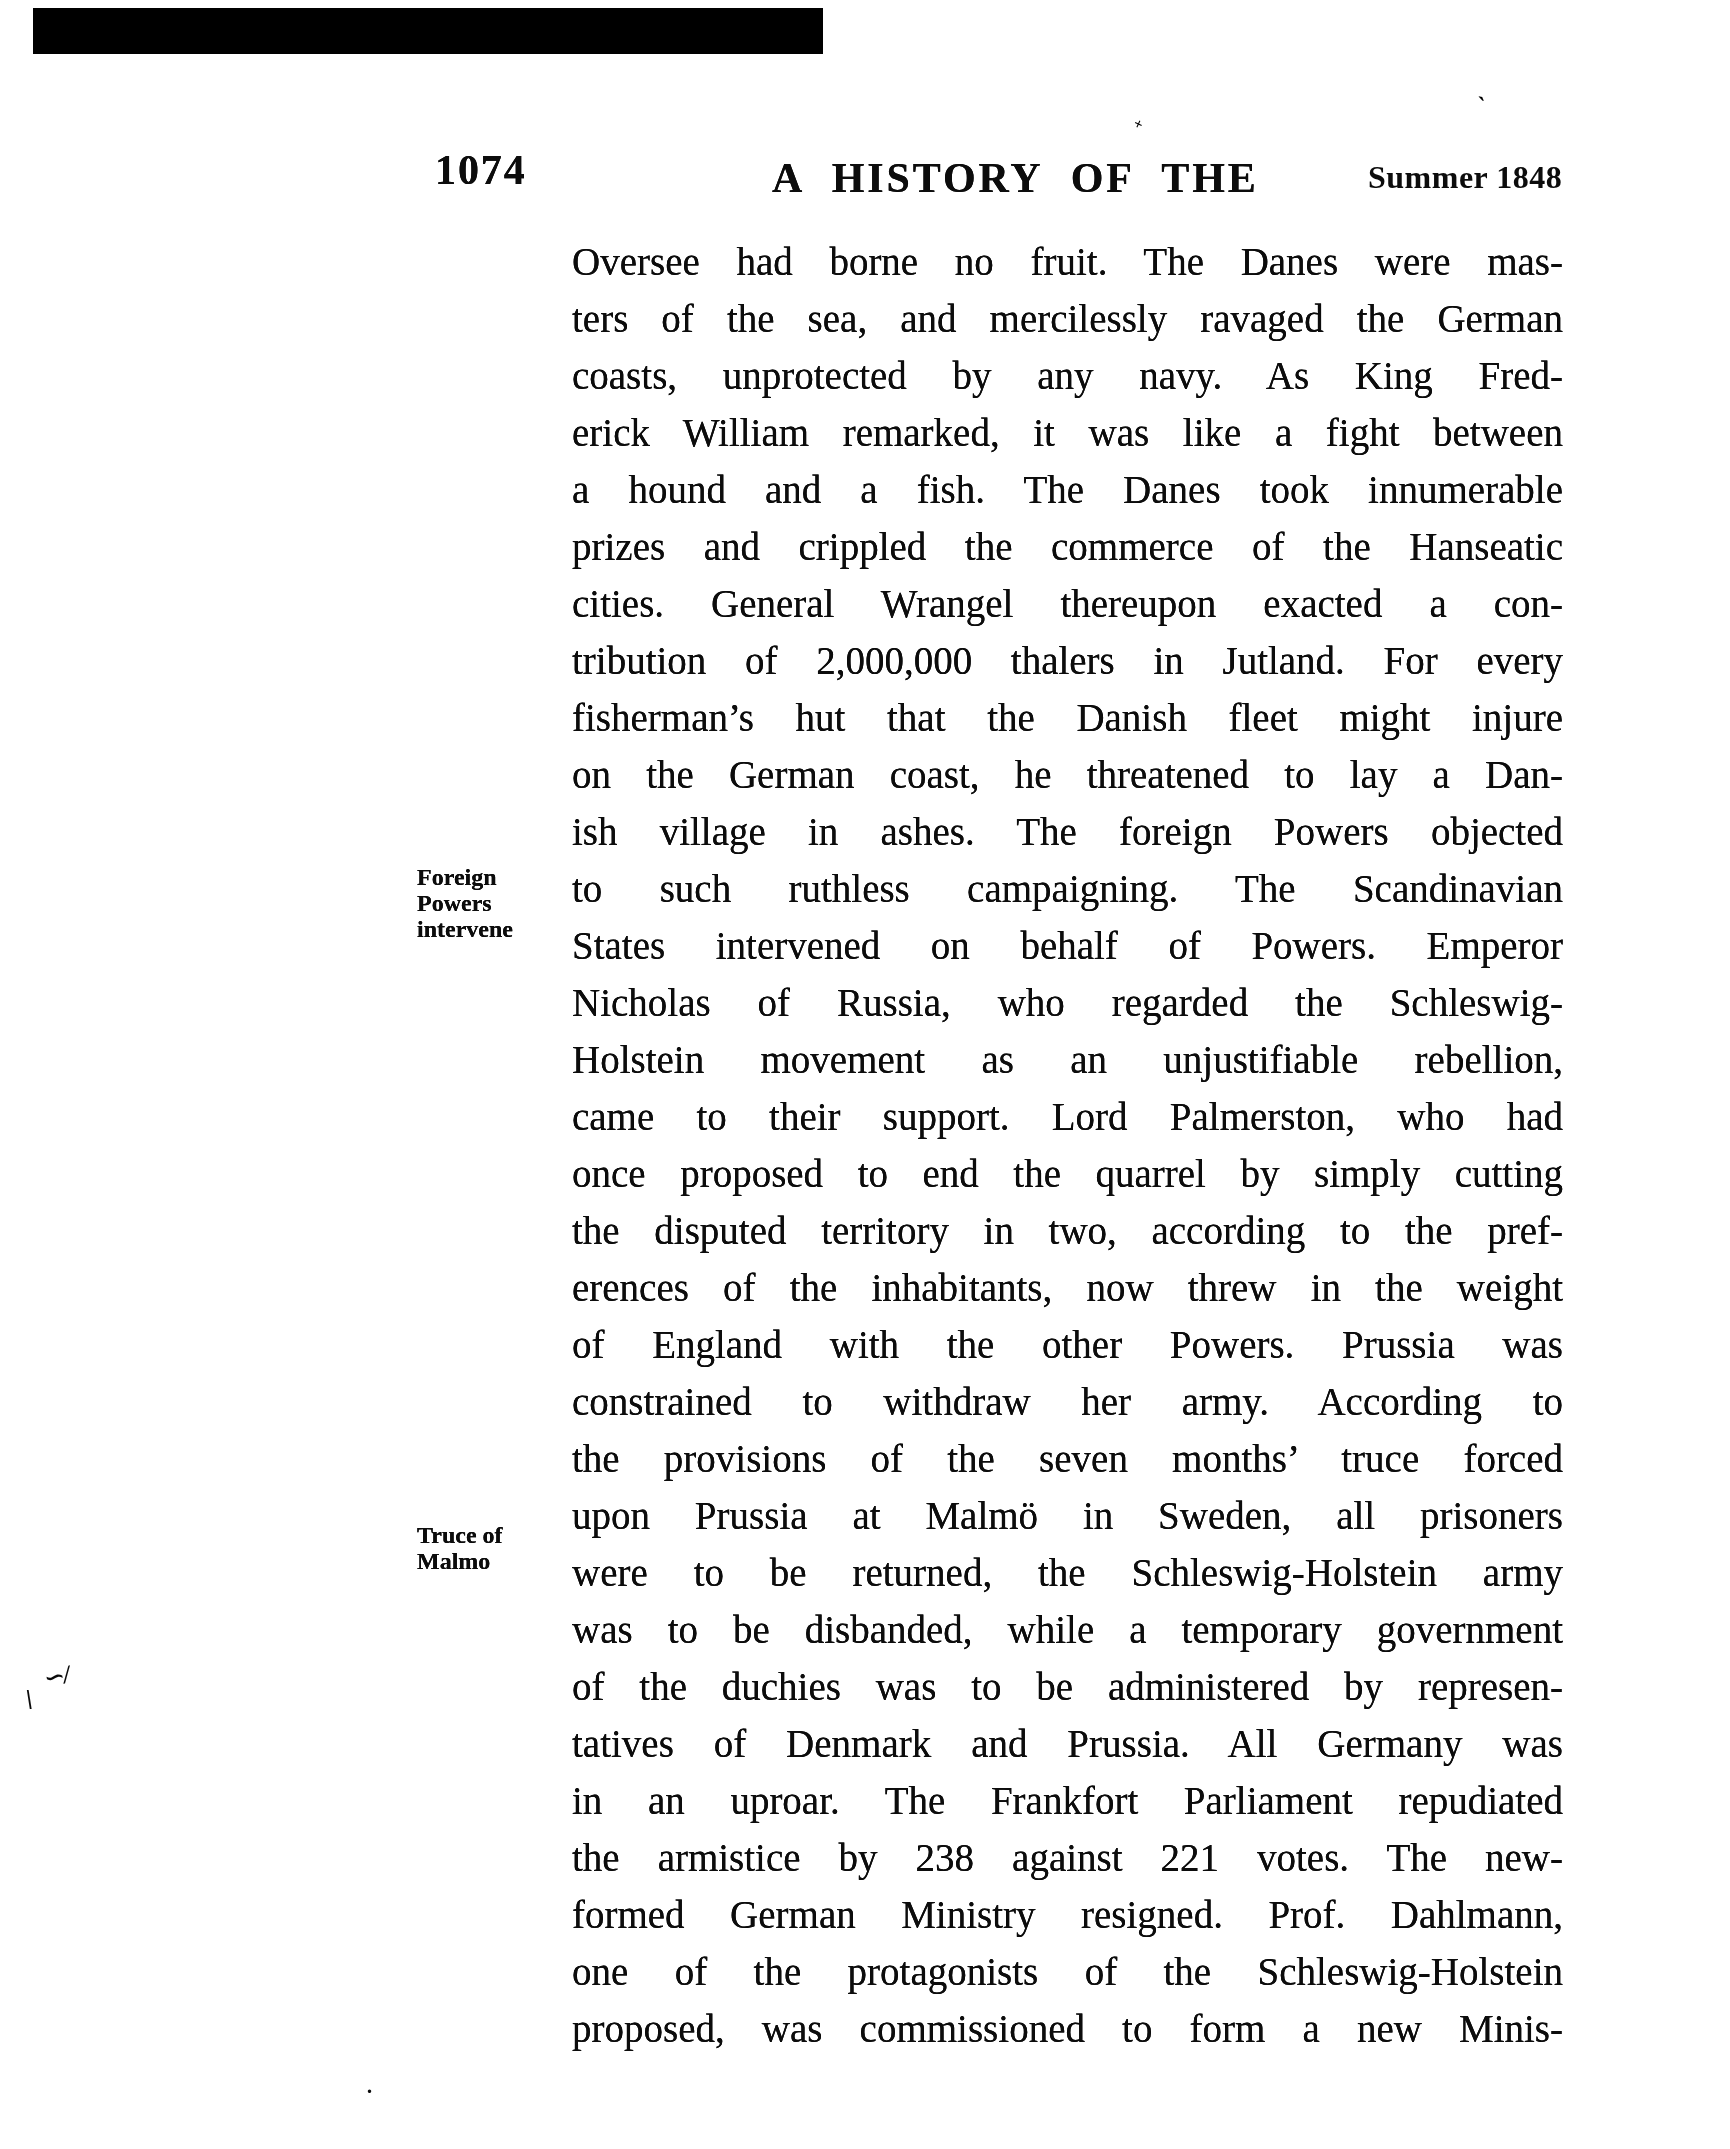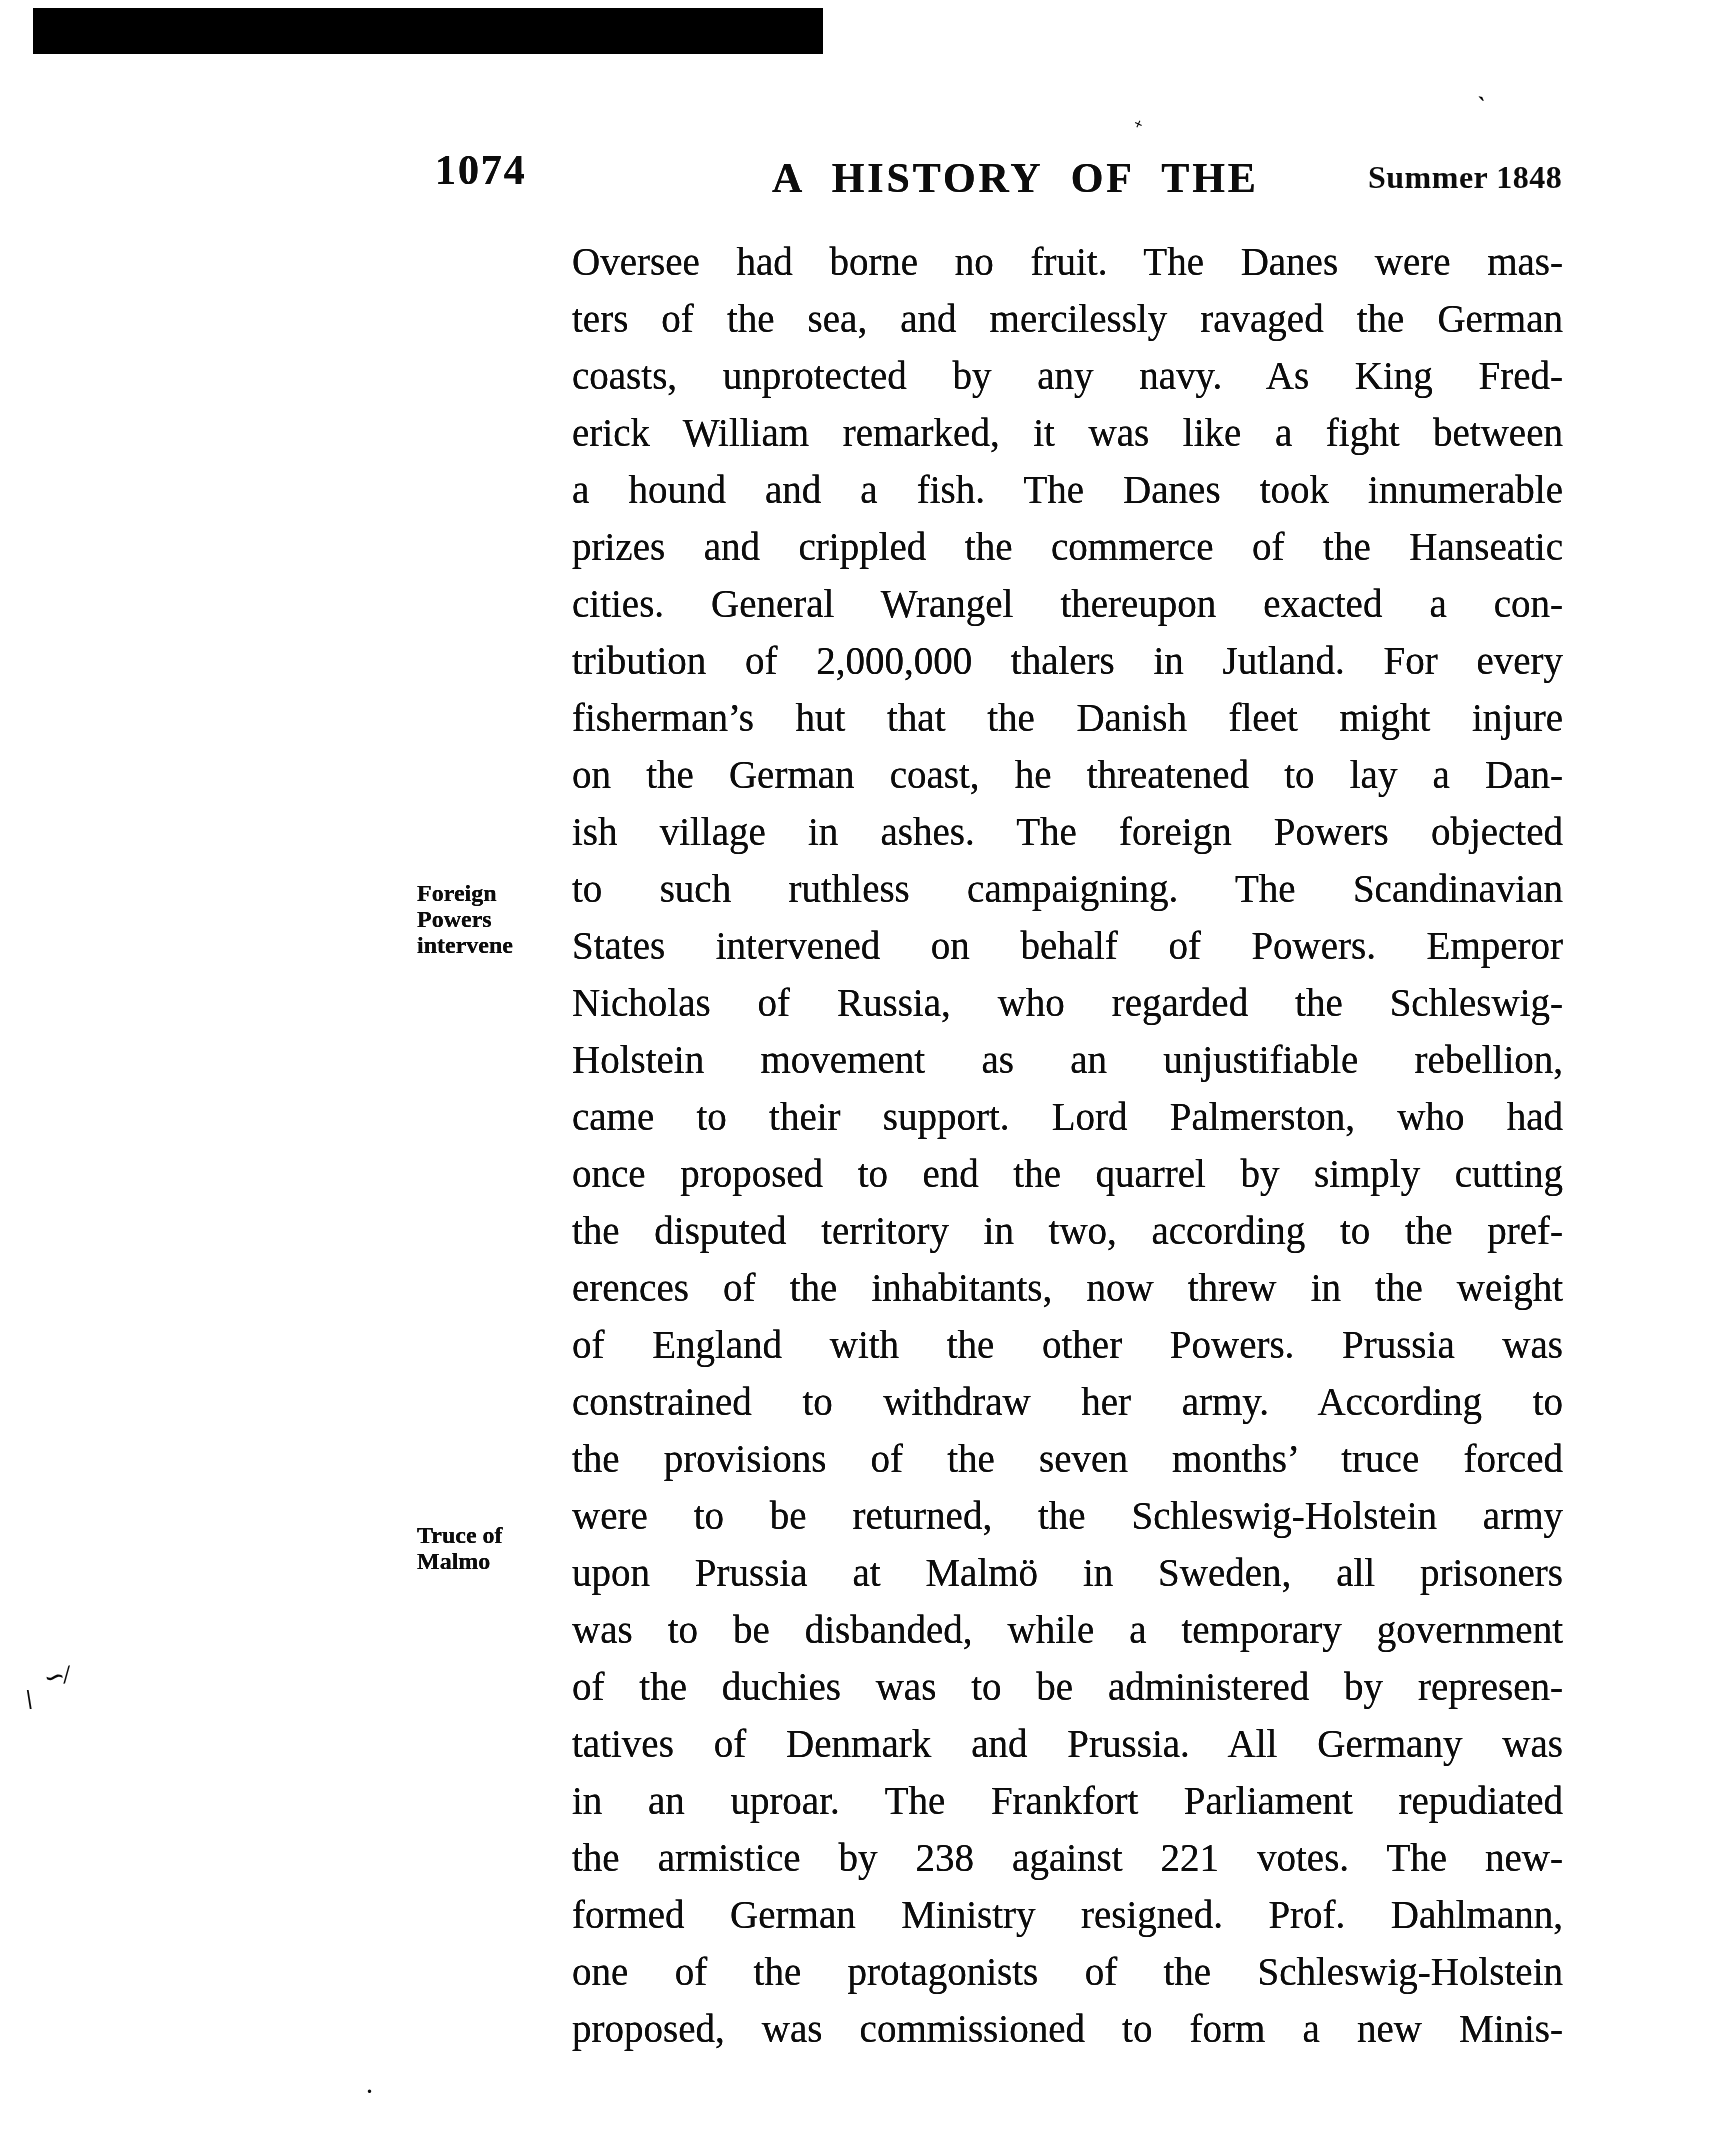--- a/index.html
+++ b/index.html
@@ -47,21 +47,21 @@
     overflow:visible;
   }
   .margin-note {
     position:absolute; left:417px;
     width:168px;
     font-size:24px; font-weight:700;
     line-height:26px;
     white-space:pre-line;
     text-shadow:0 0 0.4px #000;
   }
-  .margin-note.n1 { top:864px;margin-top:16px; }
+  .margin-note.n1 { top:864px; }
   .margin-note.n2 { top:1522px; }
   .speck { position:absolute; color:#000; font-weight:700; }
   .speck.s1 { left:1134px; top:115px; font-size:15.4px; transform:rotate(25deg); }
   .speck.s2 { left:1476px; top:92px; font-size:25px; transform:rotate(10deg); }
   .pencil-mark { position:absolute; color:#0a0a0a; font-style:italic; font-weight:700; }
   .pencil-mark.m1 { left:44px; top:1662px; font-size:25px; transform:rotate(-12deg); letter-spacing:-1.9px; }
   .pencil-mark.m2 { left:25px; top:1683px; font-size:29px; }
   .bottom-dot { position:absolute; left:366px; top:2079px; font-size:21px; font-weight:700; }
 </style>
 </head>
@@ -102,22 +102,22 @@
       <div class="line">States intervened on behalf of Powers.  Emperor</div>
       <div class="line">Nicholas of Russia, who regarded the Schleswig-</div>
       <div class="line">Holstein movement as an unjustifiable rebellion,</div>
       <div class="line">came to their support.  Lord Palmerston, who had</div>
       <div class="line">once proposed to end the quarrel by simply cutting</div>
       <div class="line">the disputed territory in two, according to the pref-</div>
       <div class="line">erences of the inhabitants, now threw in the weight</div>
       <div class="line">of England with the other Powers.  Prussia was</div>
       <div class="line">constrained to withdraw her army.  According to</div>
       <div class="line">the provisions of the seven months’ truce forced</div>
+      <div class="line">upon Prussia at Malmö in Sweden, all prisoners</div>
       <div class="line">were to be returned, the Schleswig-Holstein army</div>
-      <div class="line">upon Prussia at Malmö in Sweden, all prisoners</div>
       <div class="line">was to be disbanded, while a temporary government</div>
       <div class="line">of the duchies was to be administered by represen-</div>
       <div class="line">tatives of Denmark and Prussia.  All Germany was</div>
       <div class="line">in an uproar.  The Frankfort Parliament repudiated</div>
       <div class="line">the armistice by 238 against 221 votes.  The new-</div>
       <div class="line">formed German Ministry resigned.  Prof. Dahlmann,</div>
       <div class="line">one of the protagonists of the Schleswig-Holstein</div>
       <div class="line">proposed, was commissioned to form a new Minis-</div>
     </div>
 

